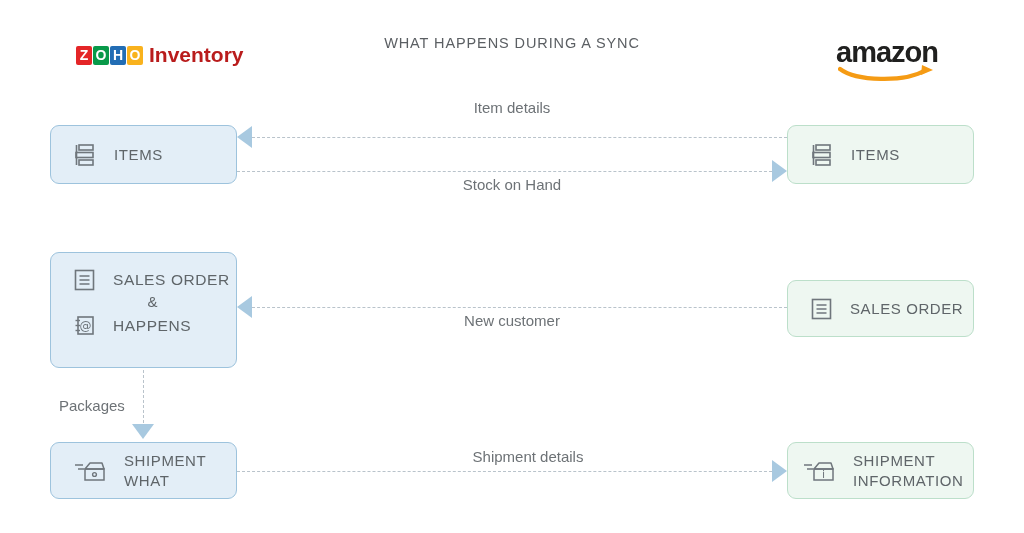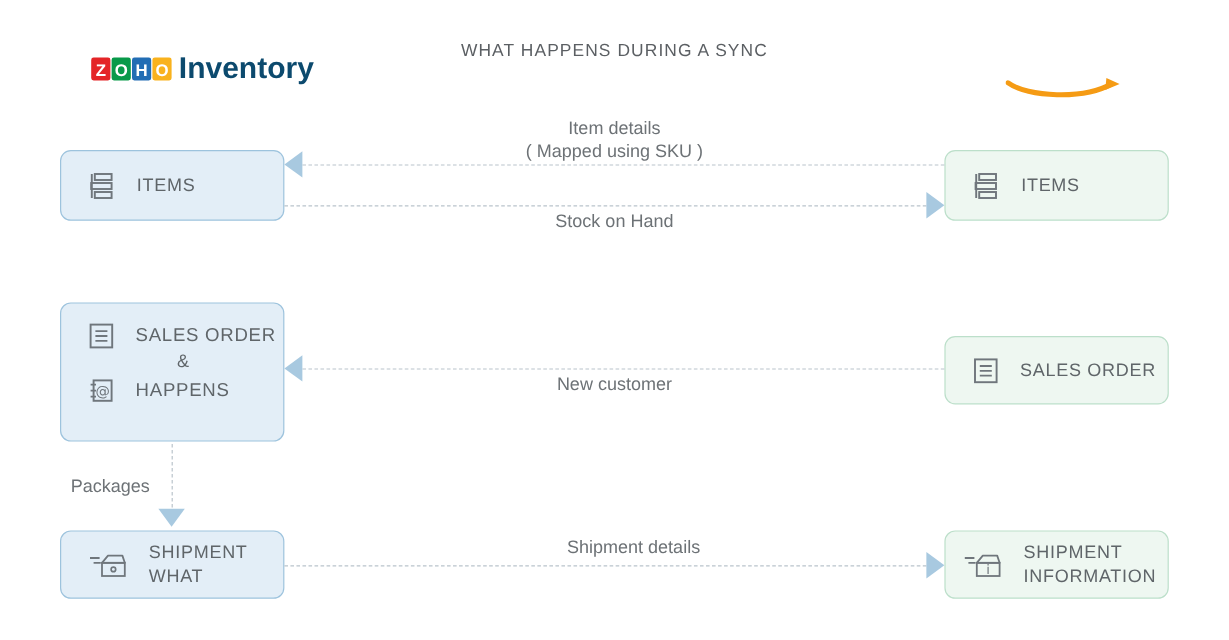--- a/index.html
+++ b/index.html
@@ -23,21 +23,21 @@
     color:#ffffff;font-weight:bold;font-size:14px;
     display:flex;align-items:center;justify-content:center;
     font-family:"Liberation Sans", sans-serif;
     line-height:1;
   }
   .tile.z{background:#e42527;}
   .tile.o1{background:#089949;}
   .tile.h{background:#226db4;}
   .tile.o2{background:#f9b21d;}
   .zoho-word{
-    font-size:25px;font-weight:bold;color:#0c4a6e;letter-spacing:0px;
+    font-size:21px;font-weight:bold;color:#b91c1c;letter-spacing:0px;
   }
 
   .amazon-logo{
     position:absolute;left:836px;top:38px;width:104px;height:42px;
   }
   .amazon-word{
     font-size:29px;font-weight:bold;color:#20201f;
     letter-spacing:-1px;line-height:1;
     font-family:"Liberation Sans", sans-serif;
   }
@@ -124,20 +124,21 @@
       <span class="tile o1">O</span>
       <span class="tile h">H</span>
       <span class="tile o2">O</span>
     </div>
     <span class="zoho-word">Inventory</span>
   </div>
 
   <div class="page-title">WHAT HAPPENS DURING A SYNC</div>
 
   <div class="amazon-logo">
+    <div class="amazon-word">amazon</div>
     <svg class="amazon-smile" width="100" height="20" viewBox="0 0 100 20">
       <path d="M2,5 C18,17 66,19 88,6" stroke="#f59b14" stroke-width="4.2" fill="none" stroke-linecap="round"></path>
       <path d="M84,1 L95,6 L83,11 Z" fill="#f59b14"></path>
     </svg>
   </div>
 
   <div class="box blue" style="left:50px;top:125px;width:187px;height:59px;">
     <span class="ico">
       <svg width="24" height="26" viewBox="0 0 24 26">
         <line x1="3.5" y1="3" x2="3.5" y2="23" stroke="#6f767c" stroke-width="1.6"></line>
@@ -158,21 +159,20 @@
         <rect x="6" y="18" width="14" height="5" fill="none" stroke="#6f767c" stroke-width="1.6"></rect>
       </svg>
     </span>
     <span class="lbl">ITEMS</span>
   </div>
 
   <div class="dash" style="left:252px;top:137px;width:535px;"></div>
   <div class="arrow left" style="left:237px;top:126px;"></div>
   <div class="conn-label" style="left:332px;top:98px;width:360px;">
     <span>Item details</span>
-    <span class="l2">( Mapped using SKU )</span>
   </div>
 
   <div class="dash" style="left:237px;top:171px;width:535px;"></div>
   <div class="arrow right" style="left:772px;top:160px;"></div>
   <div class="conn-label" style="left:332px;top:175px;width:360px;">
     <span>Stock on Hand</span>
   </div>
 
   <div class="box blue stacked" style="left:50px;top:252px;width:187px;height:116px;padding-top:14px;">
     <div class="so-row">

